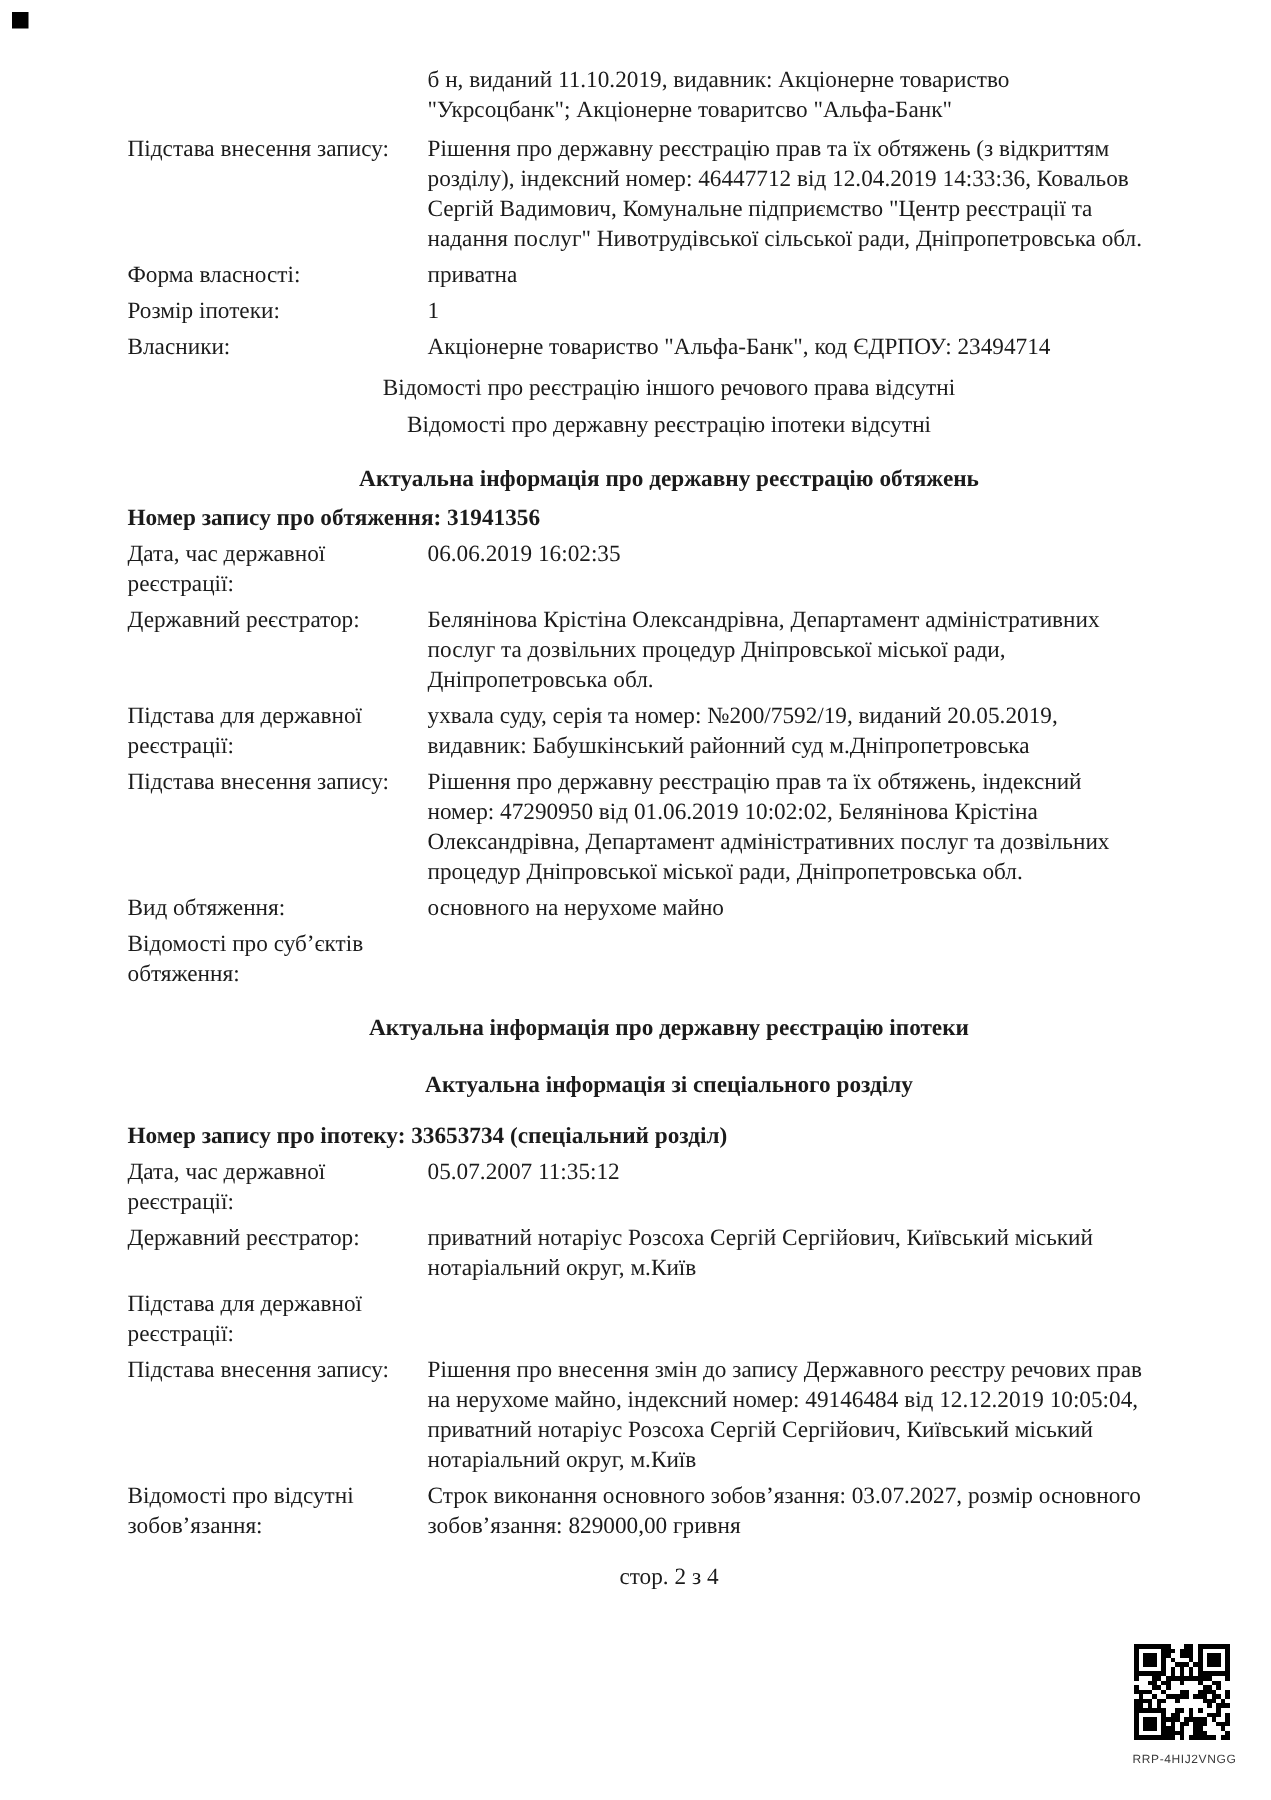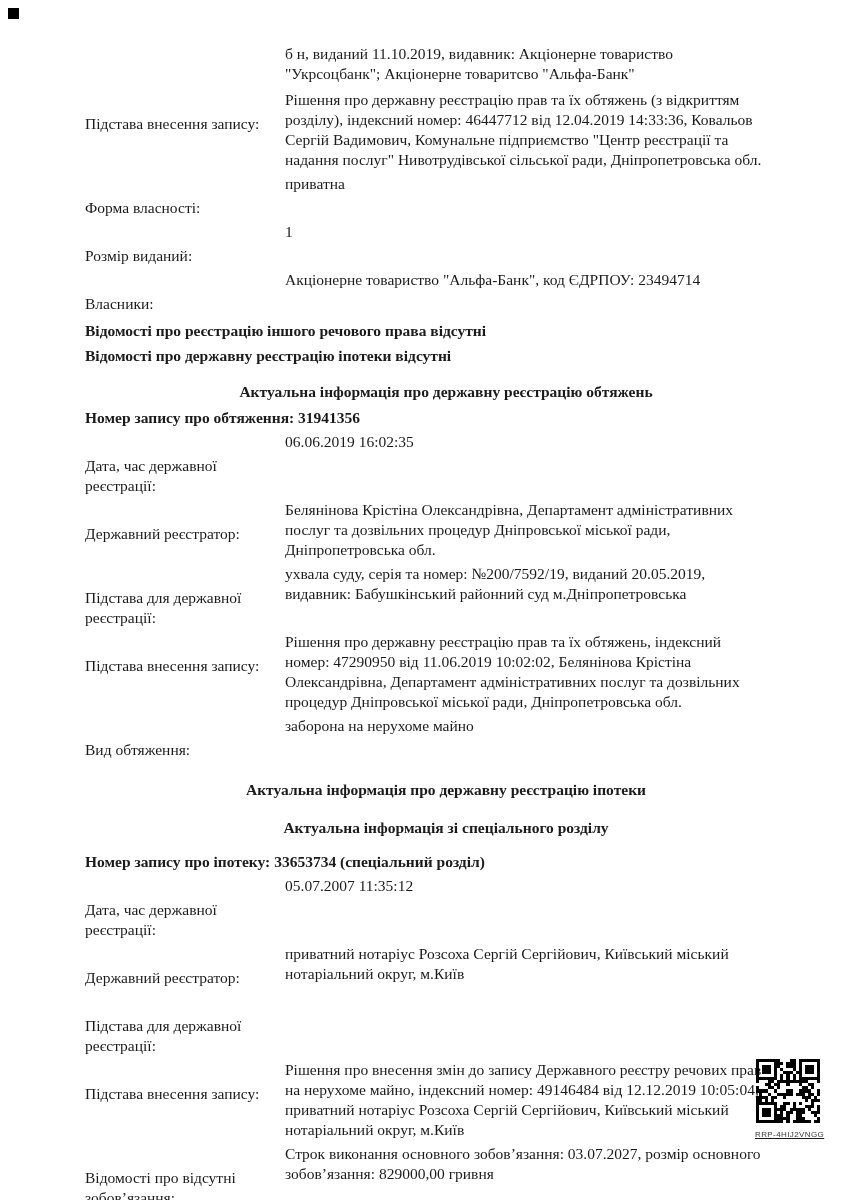--- a/index.html
+++ b/index.html
@@ -16,38 +16,37 @@
   .corner-mark {
     position:absolute; left:8px; top:8px;
     width:11px; height:11px; background:#000;
   }
   .doc {
     position:absolute; left:85px; top:0; width:722px;
     padding-top:44px;
     font-size:15.5px; line-height:20px;
   }
   .row { display:grid; grid-template-columns:200px 1fr; margin-bottom:4px; }
-  .row .label { padding-right:22px;margin-top:24px; }
+  .row .label { padding-right:22px; }
   .row .value { max-width:480px; }
   .value p + p { margin-top:10px; }
   .cont-row { margin-bottom:6px; }
   .notice {
-    text-align:left; font-weight:bold; margin:5px 0 5px 0;
+    text-align:center; font-weight:normal; margin:5px 0 5px 0;
   }
   .notice-first { margin-top:7px; }
   .section-title {
     text-align:center; font-weight:bold; margin:16px 0 6px 0;
   }
   .section-title-sp { margin:18px 0 14px 0; }
   .record-number { font-weight:bold; margin:0 0 4px 0; }
   .footer-row { text-align:center; margin-top:14px; }
   .qr-block {
-    position:absolute; left:755px; top:1059px; width:66px;
+    position:absolute; left:755px; top:1096px; width:66px;
     text-align:center;
-    text-decoration:underline;
   }
   .qr-caption {
     font-family:"Liberation Sans", sans-serif;
     font-size:8px; color:#3a3a3a; letter-spacing:0.4px;
     margin-top:3px; white-space:nowrap;
   }
 </style>
 </head>
 <body>
 
@@ -63,21 +62,21 @@
 
     <div class="row">
       <div class="label">Підстава внесення запису:</div>
       <div class="value">Рішення про державну реєстрацію прав та їх обтяжень (з відкриттям розділу), індексний номер: 46447712 від 12.04.2019 14:33:36, Ковальов Сергій Вадимович, Комунальне підприємство "Центр реєстрації та надання послуг" Нивотрудівської сільської ради, Дніпропетровська обл.</div>
     </div>
     <div class="row">
       <div class="label">Форма власності:</div>
       <div class="value">приватна</div>
     </div>
     <div class="row">
-      <div class="label">Розмір виданий:</div>
+      <div class="label">Розмір іпотеки:</div>
       <div class="value">1</div>
     </div>
     <div class="row">
       <div class="label">Власники:</div>
       <div class="value">Акціонерне товариство "Альфа-Банк", код ЄДРПОУ: 23494714</div>
     </div>
 
     <div class="notice notice-first">Відомості про реєстрацію іншого речового права відсутні</div>
     <div class="notice">Відомості про державну реєстрацію іпотеки відсутні</div>
 
@@ -91,27 +90,28 @@
     <div class="row">
       <div class="label">Державний реєстратор:</div>
       <div class="value">Белянінова Крістіна Олександрівна, Департамент адміністративних послуг та дозвільних процедур Дніпровської міської ради, Дніпропетровська обл.</div>
     </div>
     <div class="row">
       <div class="label">Підстава для державної реєстрації:</div>
       <div class="value">ухвала суду, серія та номер: №200/7592/19, виданий 20.05.2019, видавник: Бабушкінський районний суд м.Дніпропетровська</div>
     </div>
     <div class="row">
       <div class="label">Підстава внесення запису:</div>
-      <div class="value">Рішення про державну реєстрацію прав та їх обтяжень, індексний номер: 47290950 від 11.06.2019 10:02:02, Белянінова Крістіна Олександрівна, Департамент адміністративних послуг та дозвільних процедур Дніпровської міської ради, Дніпропетровська обл.</div>
+      <div class="value">Рішення про державну реєстрацію прав та їх обтяжень, індексний номер: 47290950 від 01.06.2019 10:02:02, Белянінова Крістіна Олександрівна, Департамент адміністративних послуг та дозвільних процедур Дніпровської міської ради, Дніпропетровська обл.</div>
     </div>
     <div class="row">
       <div class="label">Вид обтяження:</div>
-      <div class="value">заборона на нерухоме майно</div>
-    </div>
-    <div class="row">
+      <div class="value">основного на нерухоме майно</div>
+    </div>
+    <div class="row">
+      <div class="label">Відомості про суб’єктів обтяження:</div>
     </div>
 
     <div class="section-title">Актуальна інформація про державну реєстрацію іпотеки</div>
 
     <div class="section-title section-title-sp">Актуальна інформація зі спеціального розділу</div>
     <div class="record-number">Номер запису про іпотеку: 33653734 (спеціальний розділ)</div>
 
     <div class="row">
       <div class="label">Дата, час державної реєстрації:</div>
       <div class="value">05.07.2007 11:35:12</div>

